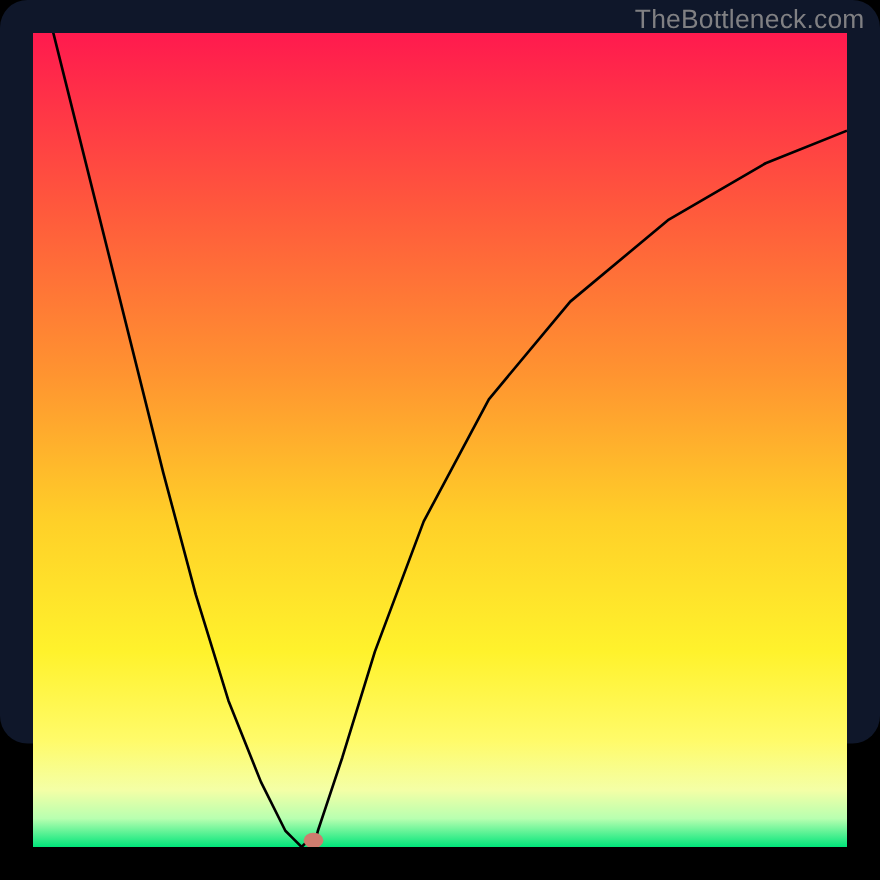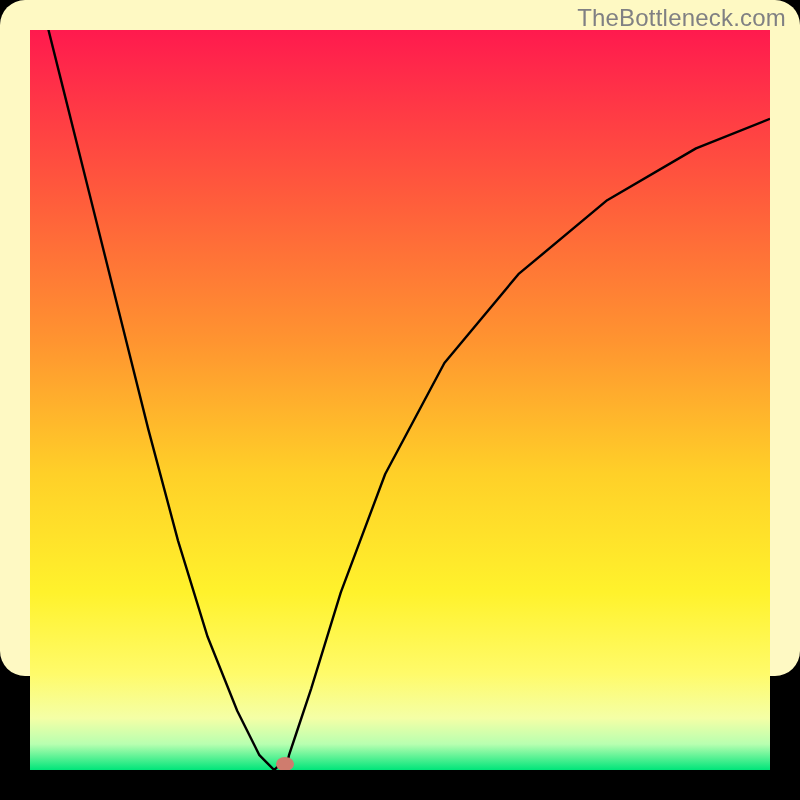--- a/index.html
+++ b/index.html
@@ -8,21 +8,21 @@
     width: 800px;
     height: 800px;
     overflow: hidden;
     background: #000;
     font-family: Arial, Helvetica, sans-serif;
   }
   .frame {
     position: relative;
     width: 800px;
     height: 676px;
-    background: #fef9c3;
+    background: #0f172a;
     border-radius: 25px;
   }
   .watermark {
     position: absolute;
     top: 4px;
     right: 14px;
     color: #808083;
     font-size: 24px;
     font-weight: 400;
     letter-spacing: 0.2px;

